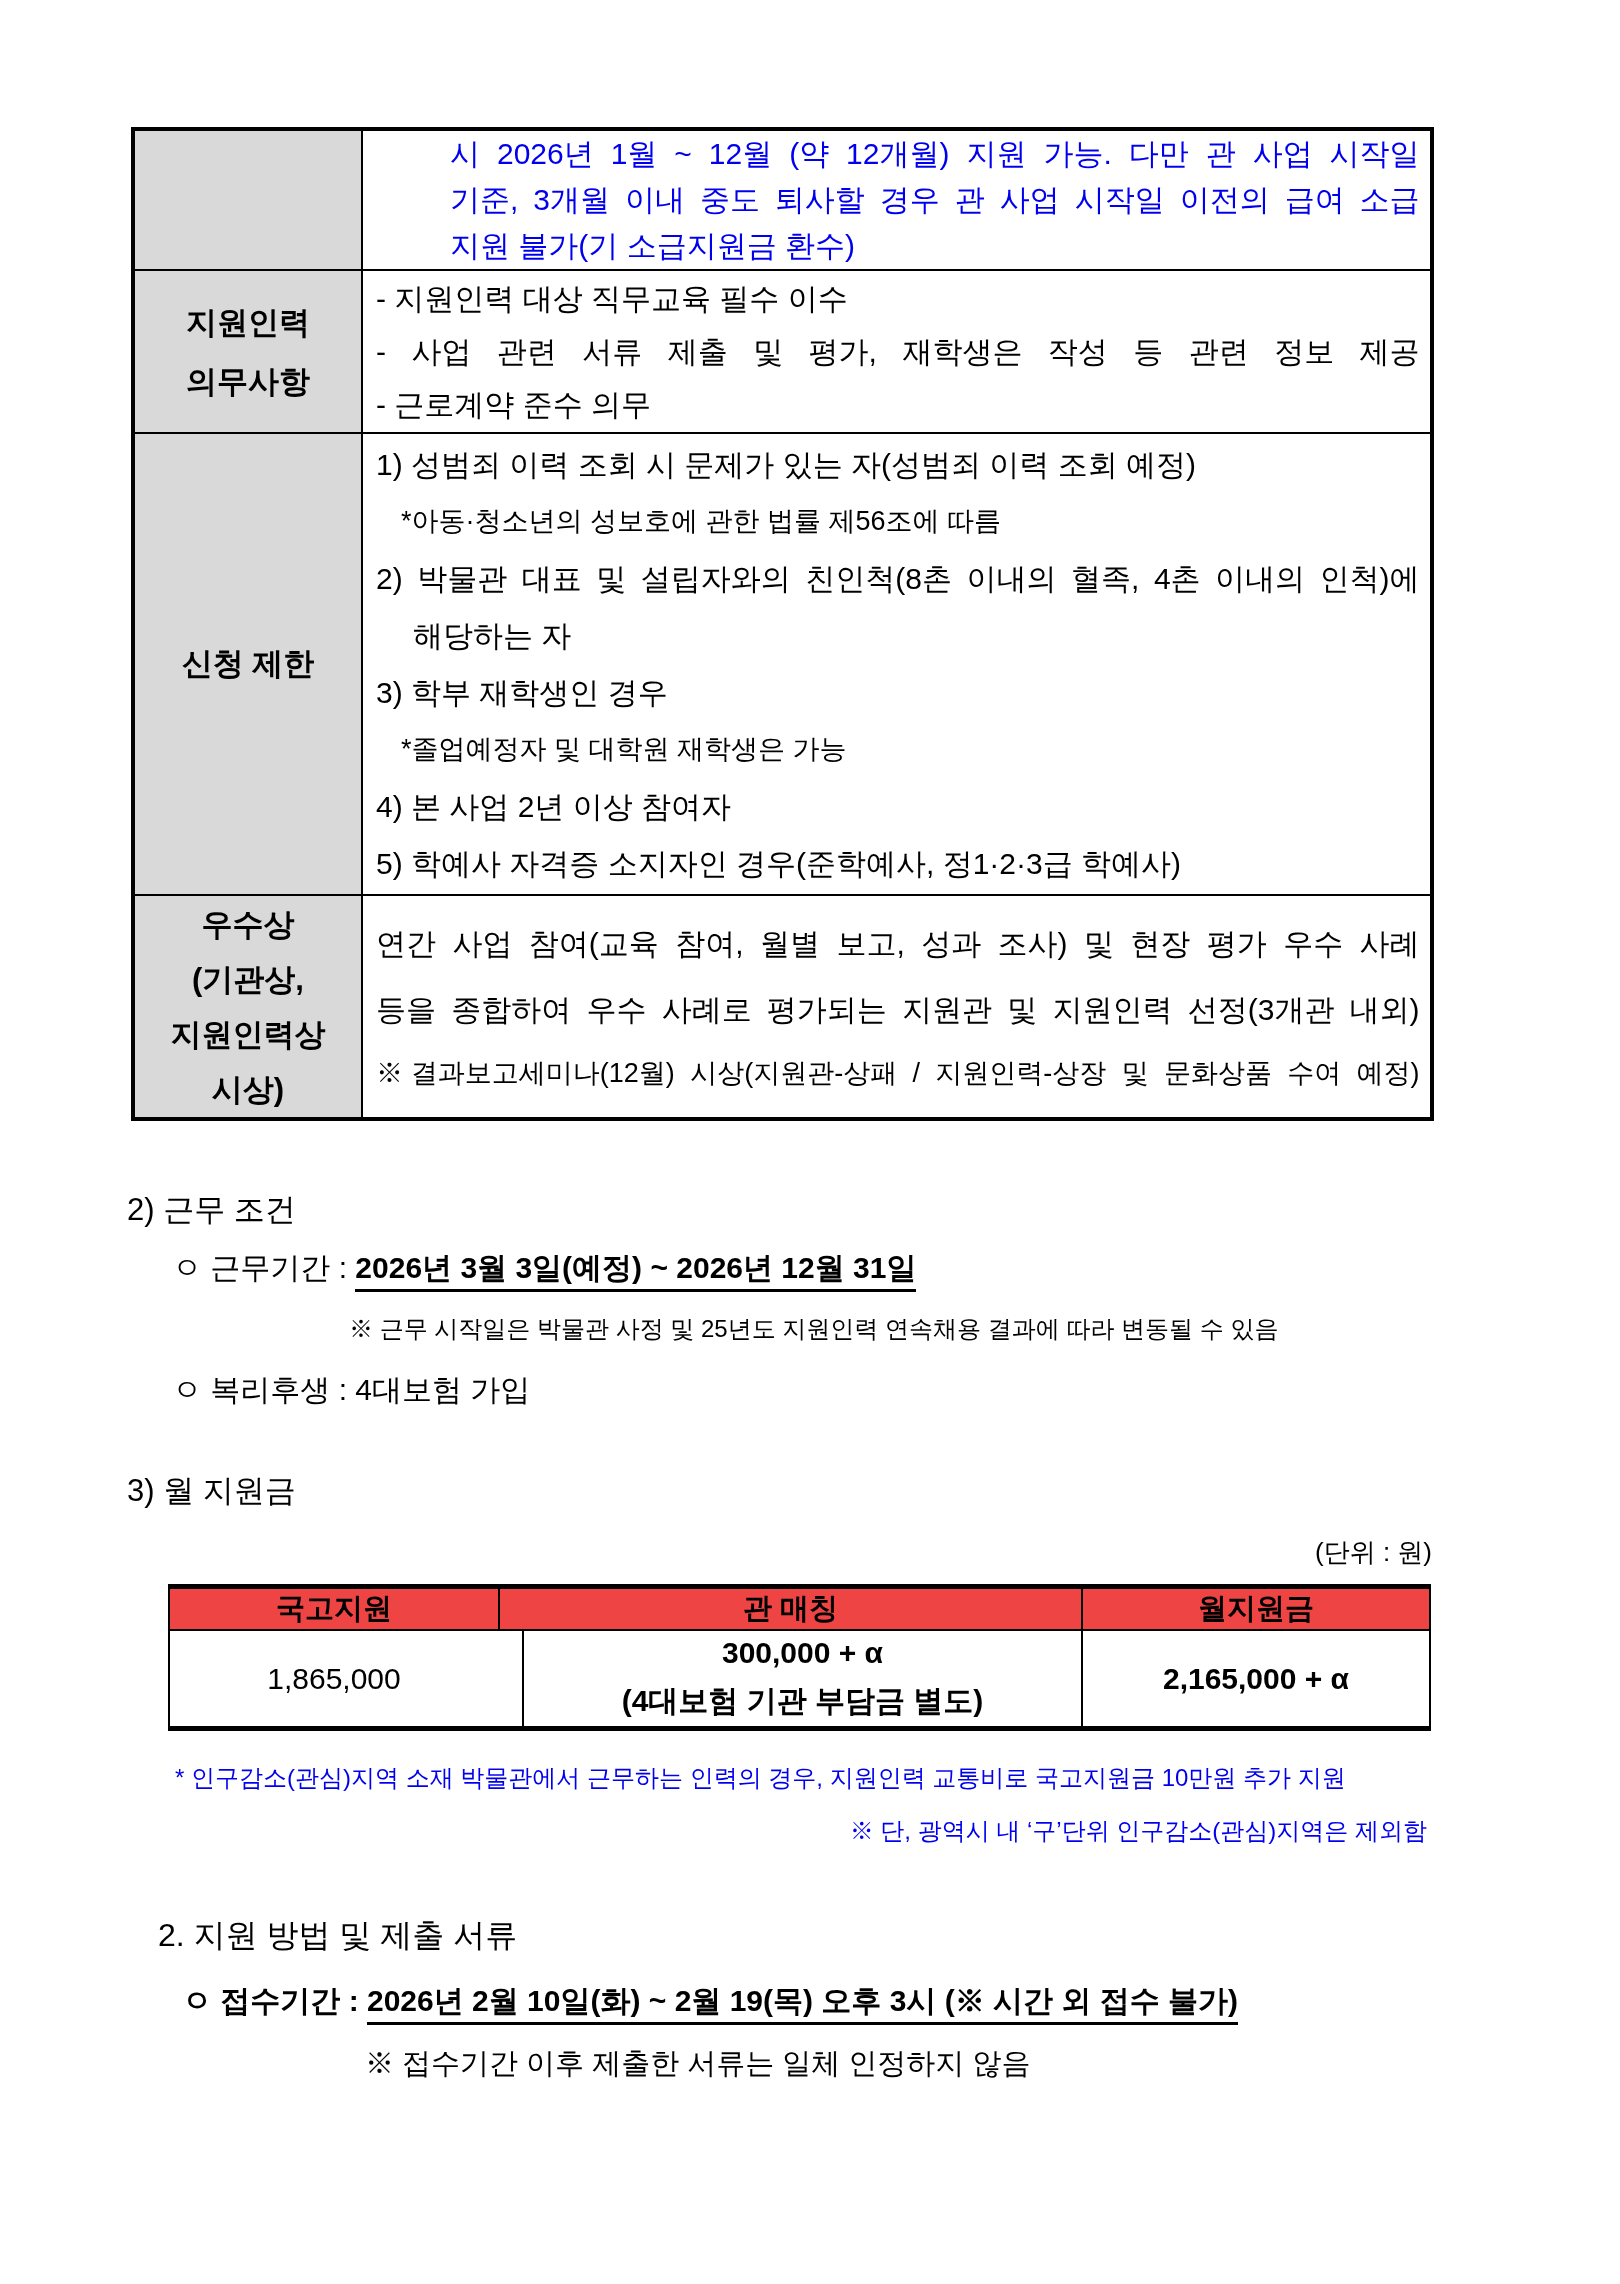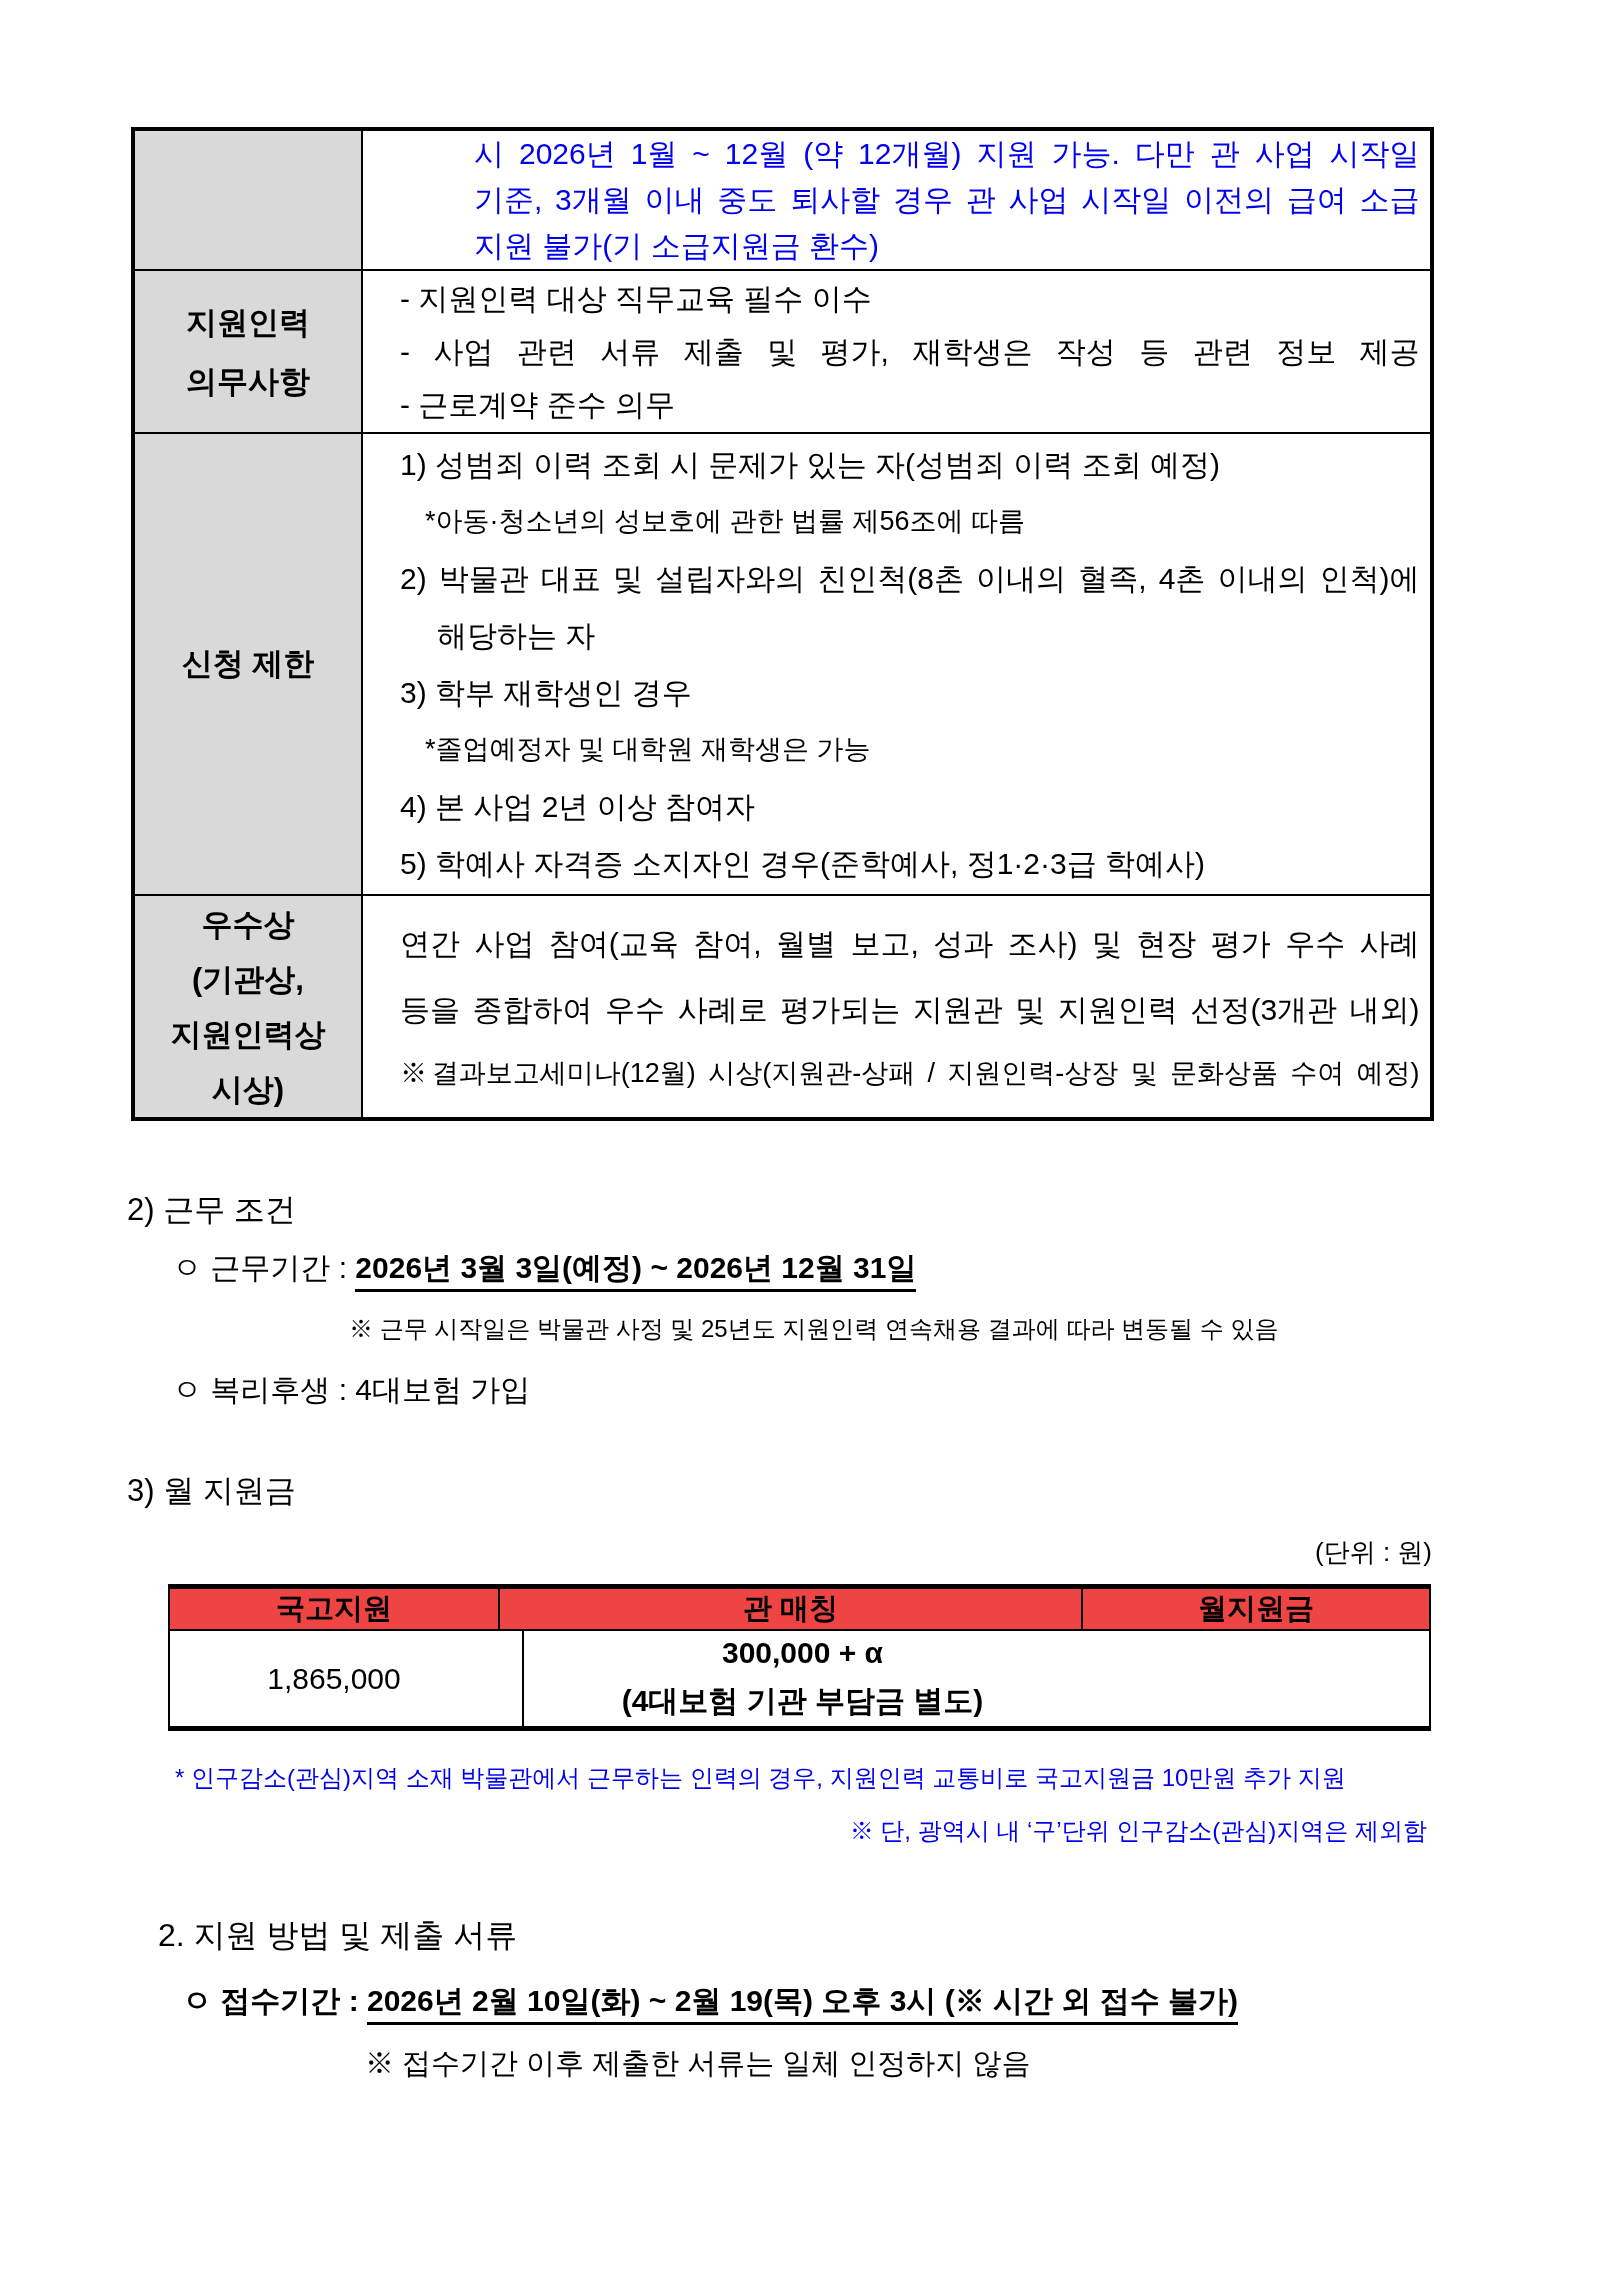--- a/index.html
+++ b/index.html
@@ -5,21 +5,21 @@
   html,body{margin:0;padding:0;background:#ffffff;}
   body{font-family:"Liberation Sans", sans-serif;color:#000;}
   .page{position:relative;width:1620px;height:2284px;background:#fff;overflow:hidden;}
 
   
   .t1{position:absolute;left:131px;top:127px;width:1303px;border:4.6px solid #000;box-sizing:border-box;background:#fff;}
   .t1 .row{display:grid;grid-template-columns:228px 1fr;}
   .t1 .row + .row{border-top:2px solid #000;}
   .t1 .lbl{background:#d9d9d9;border-right:2px solid #000;display:flex;flex-direction:column;
            align-items:center;justify-content:center;font-weight:bold;font-size:31px;text-align:center;}
-  .t1 .cell{display:flex;flex-direction:column;justify-content:center;padding:0 10.4px 0 13px;box-sizing:border-box;margin-left:24px;}
+  .t1 .cell{display:flex;flex-direction:column;justify-content:center;padding:0 10.4px 0 13px;box-sizing:border-box;}
   .r0{height:138px;}
   .r1{height:161px;}
   .r2{height:460px;}
   .r3{height:221px;}
   .r0 .cell{padding-left:87px;}
   .blue{color:#0000ee;}
   .ln{font-size:30px;line-height:46px;white-space:normal;}
   .r0 .ln{line-height:46px;}
   .r1 .ln{line-height:53px;}
   .r2 .ln{line-height:57px;}
@@ -119,20 +119,21 @@
       <div class="hc">국고지원</div>
       <div class="hc">관 매칭</div>
       <div class="hc">월지원금</div>
     </div>
     <div class="drow">
       <div class="dc">1,865,000</div>
       <div class="dc mid">
         <div>300,000 + α</div>
         <div>(4대보험 기관 부담금 별도)</div>
       </div>
+      <div class="dc bold">2,165,000 + α</div>
     </div>
   </div>
 
   <div class="abs noteln blue" style="left:175px;top:1762px;">* 인구감소(관심)지역 소재 박물관에서 근무하는 인력의 경우, 지원인력 교통비로 국고지원금 10만원 추가 지원</div>
   <div class="abs noteln blue" style="right:193px;top:1815px;">※ 단,  광역시 내 ‘구’단위 인구감소(관심)지역은 제외함</div>
 
   <div class="abs h-reg" style="left:158px;top:1914px;">2. 지원 방법 및 제출 서류</div>
   <div class="abs bodyln" style="left:182px;top:1981px;font-weight:bold;">
     <span>ㅇ 접수기간 : </span><span class="u-bold">2026년 2월 10일(화) ~ 2월 19(목) 오후 3시 (※ 시간 외 접수 불가)</span>
   </div>

